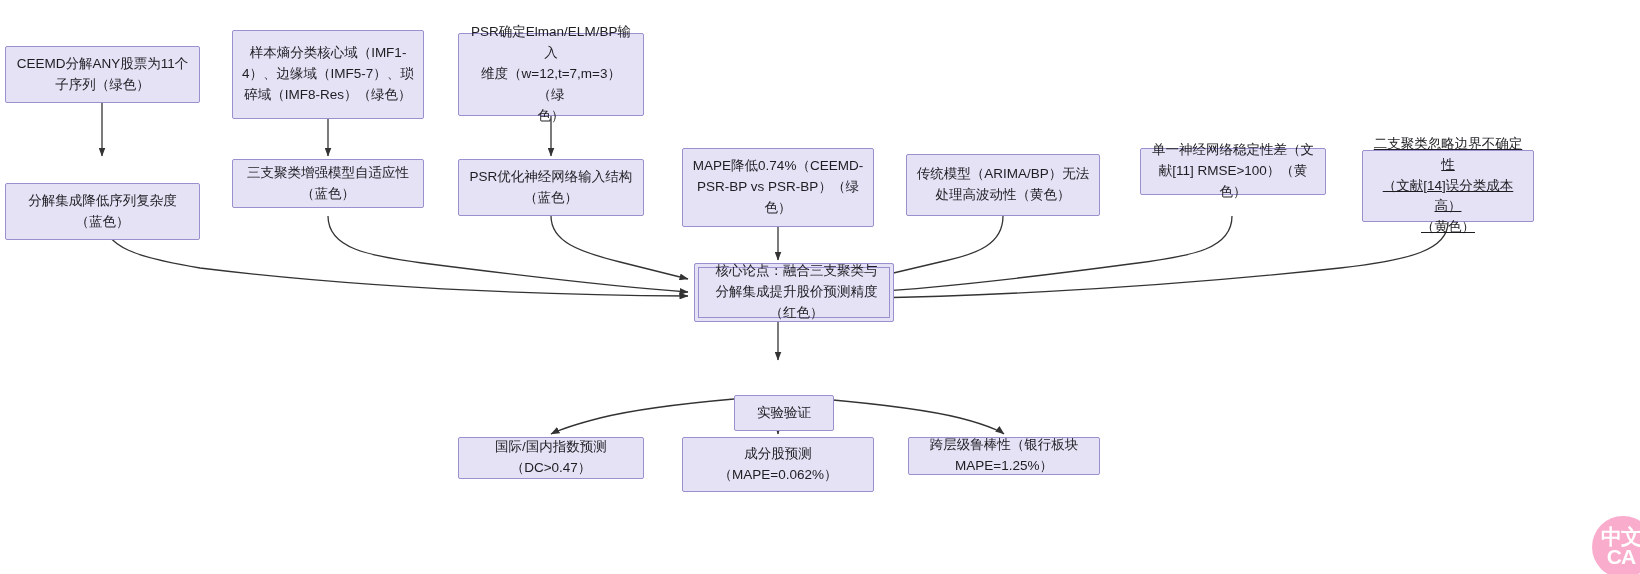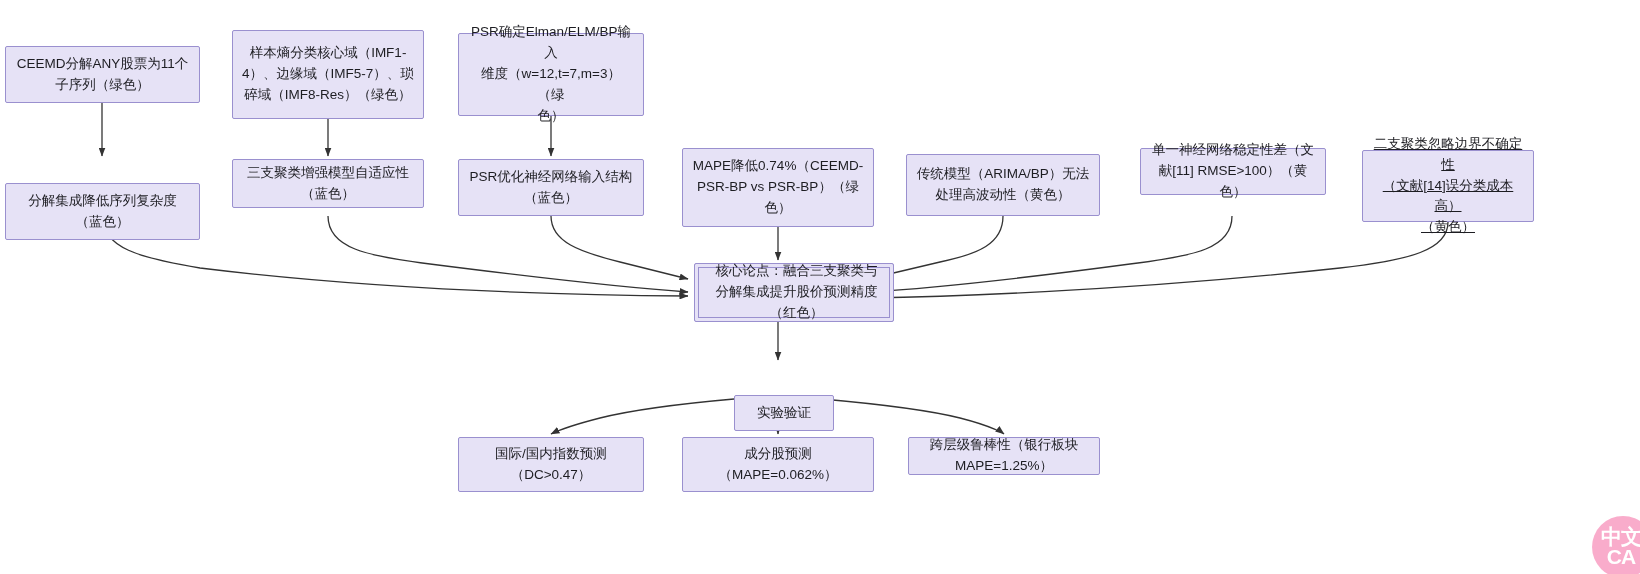--- a/index.html
+++ b/index.html
@@ -155,21 +155,21 @@
 （黄色）</span>
       </div>
       <div class="node core" style="left: 694px; top: 263px; width: 200px; height: 59px; padding-left: 18px;">
         <span class="label">核心论点：融合三支聚类与
 分解集成提升股价预测精度
 （红色）</span>
       </div>
       <div class="node" style="left: 734px; top: 363px; width: 100px; height: 36px; margin-top: 32px;">
         <span class="label">实验验证</span>
       </div>
-      <div class="node" style="left: 458px; top: 437px; width: 186px; height: 55px;">
+      <div class="node" style="left: 458px; top: 437px; width: 186px; height: 42px;">
         <span class="label">国际/国内指数预测
 （DC&gt;0.47）</span>
       </div>
       <div class="node" style="left: 682px; top: 437px; width: 192px; height: 55px;">
         <span class="label">成分股预测
 （MAPE=0.062%）</span>
       </div>
       <div class="node" style="left: 908px; top: 437px; width: 192px; height: 38px;">
         <span class="label">跨层级鲁棒性（银行板块
 MAPE=1.25%）</span>

